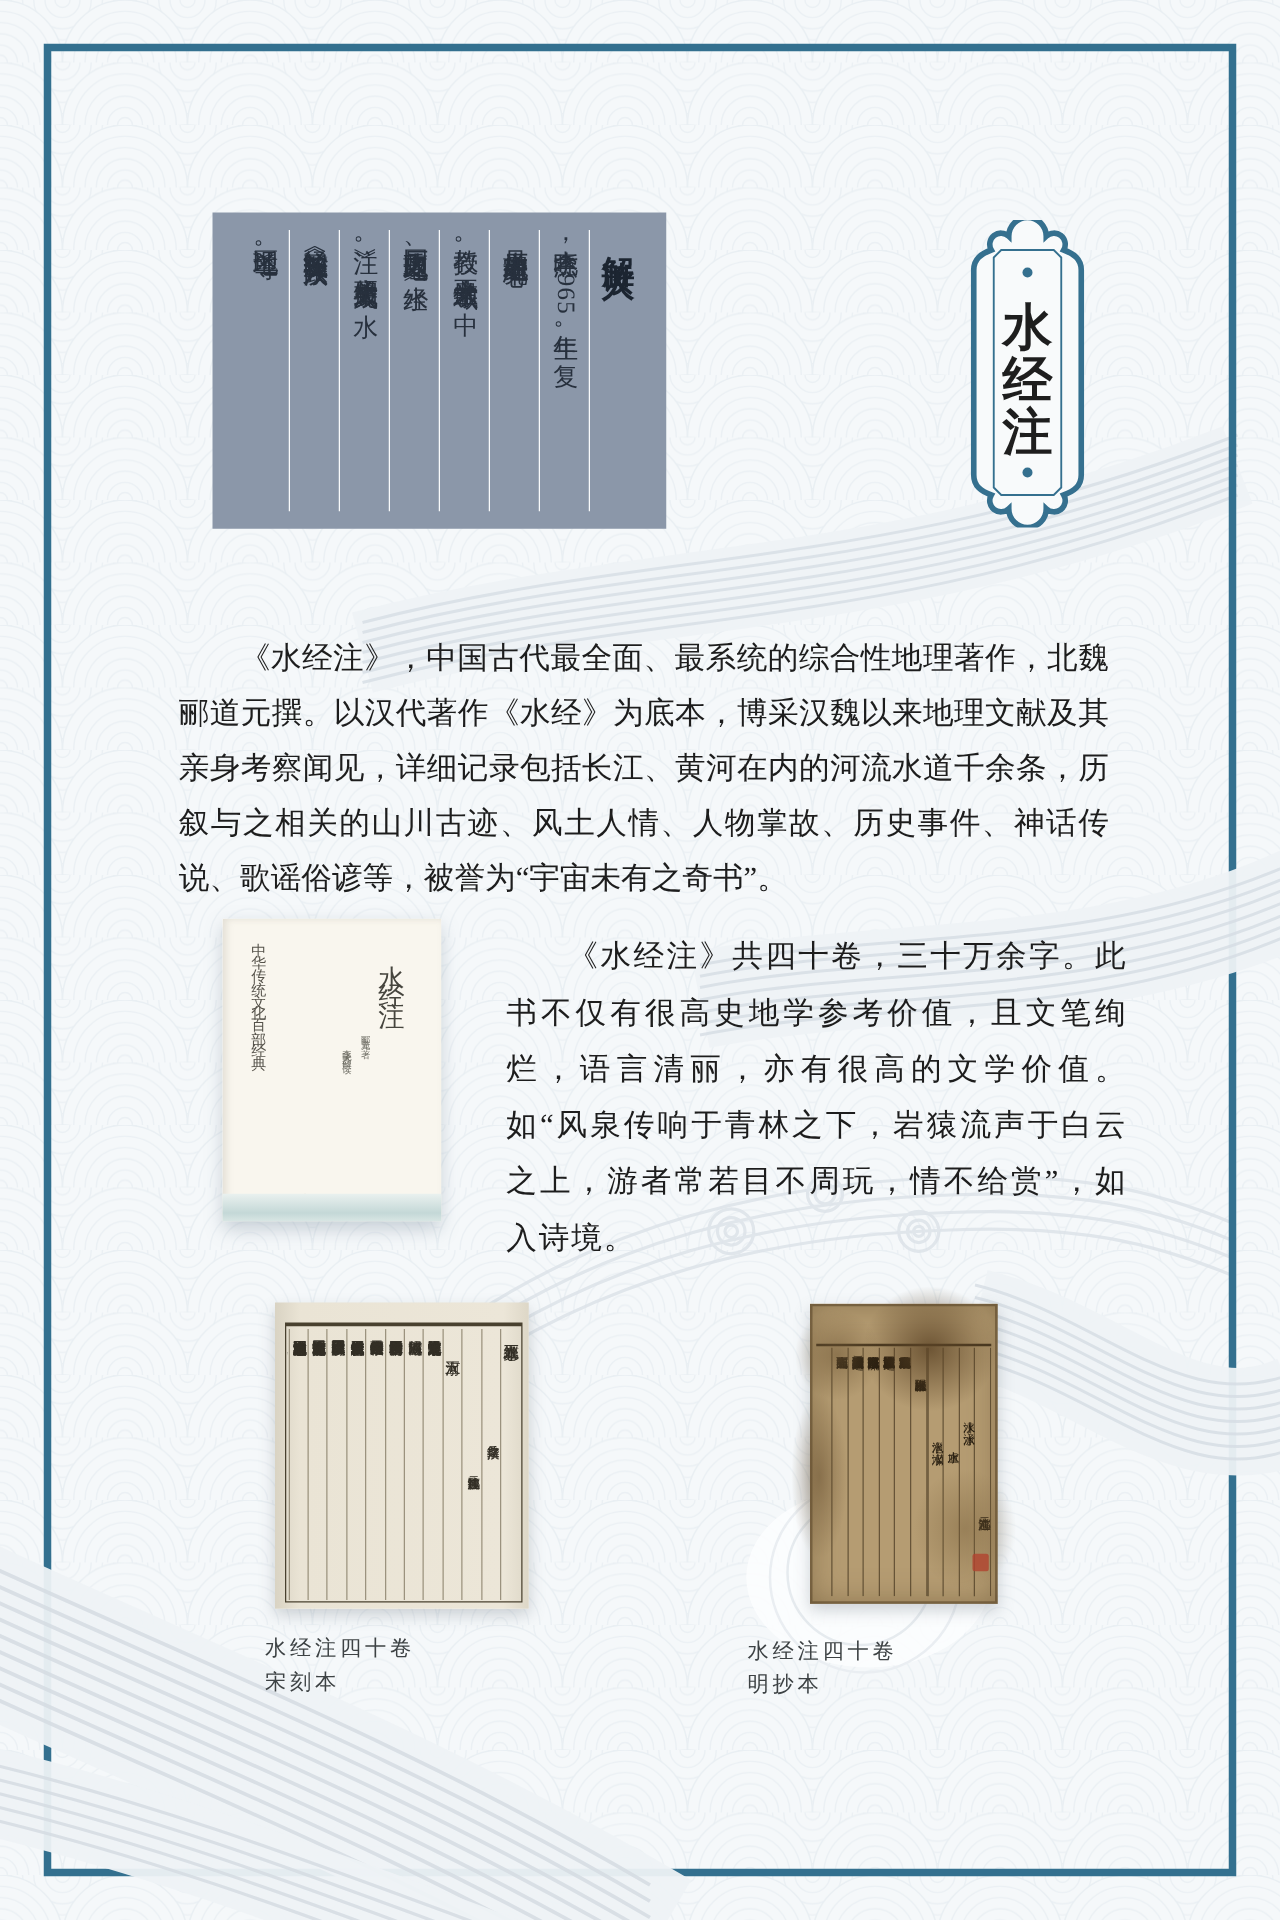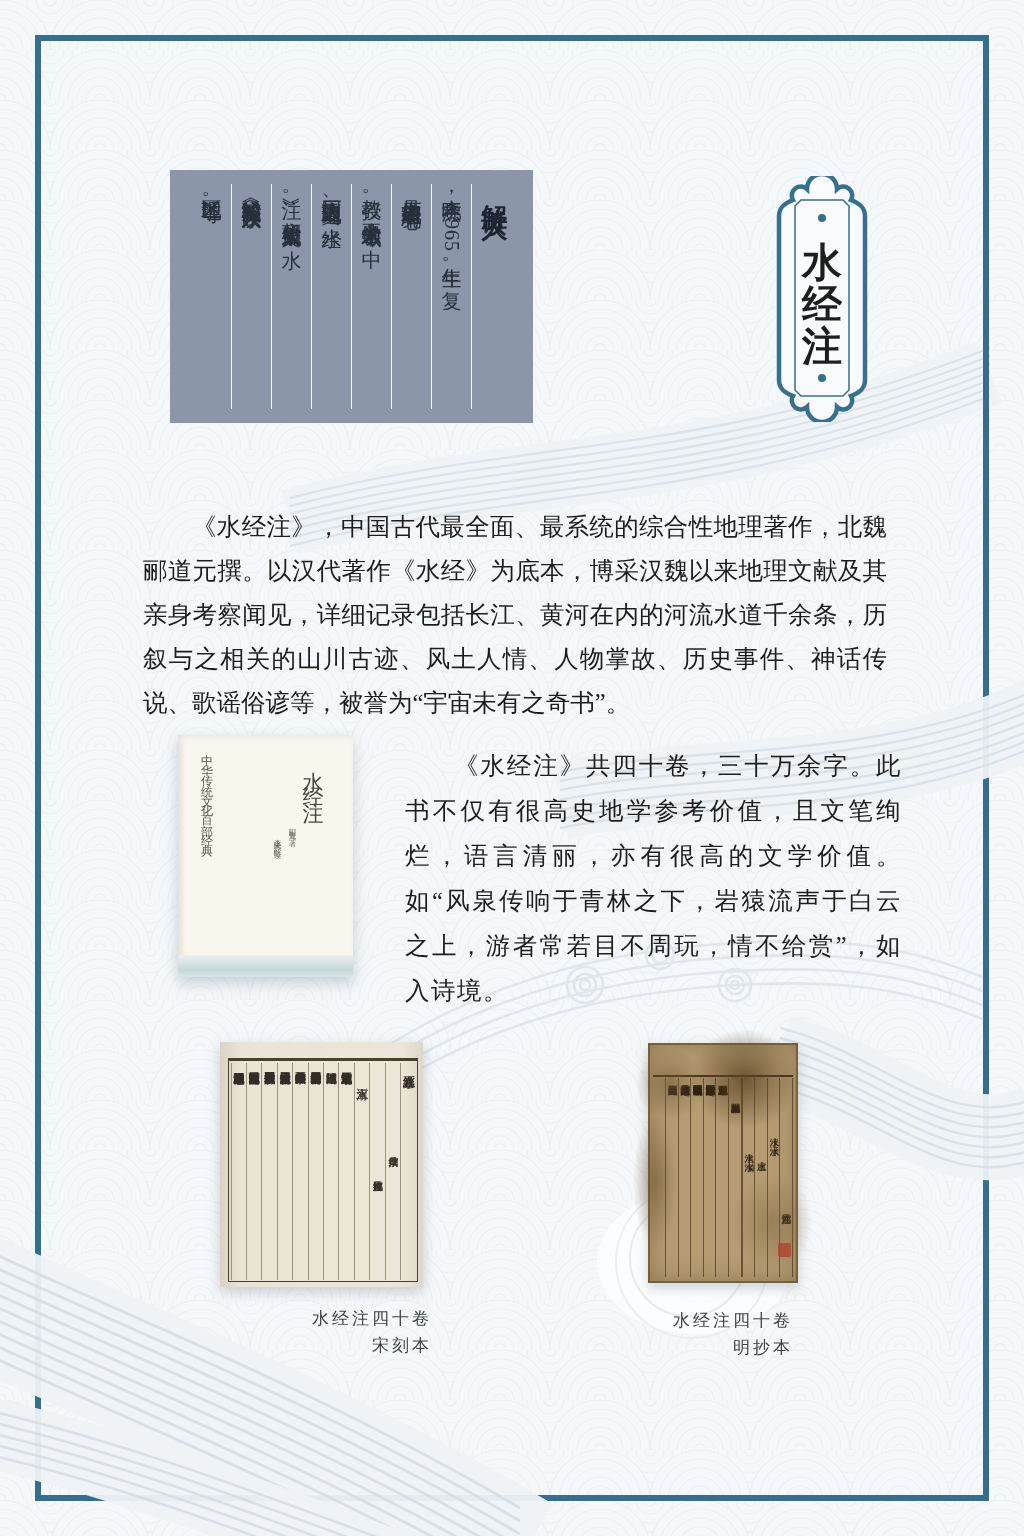--- a/index.html
+++ b/index.html
@@ -158,21 +158,21 @@
     background:radial-gradient(closest-side,rgba(104,80,48,.5),rgba(104,80,48,0));}
   .stain.s4{left:55%;top:55%;width:55%;height:40%;
     background:radial-gradient(closest-side,rgba(120,96,58,.45),rgba(120,96,58,0));}
   .seal{
     position:absolute;right:7px;bottom:26px;width:13px;height:14px;
     background:var(--seal,#b2422e);opacity:.8;border-radius:2px;
   }
 
   
   .caption{
-    position:absolute;text-align:right;
+    position:absolute;text-align:left;
     font-size:17px;line-height:27px;letter-spacing:3px;color:#3d4244;
   }
   .caption.song-cap{left:212px;top:1305px;width:220px;}
   .caption.ming-cap{left:598px;top:1307px;width:195px;}
 </style>
 </head>
 <body>
 
 <svg class="bg-layer" width="1024" height="1536" viewBox="0 0 1024 1536">
   <defs>

